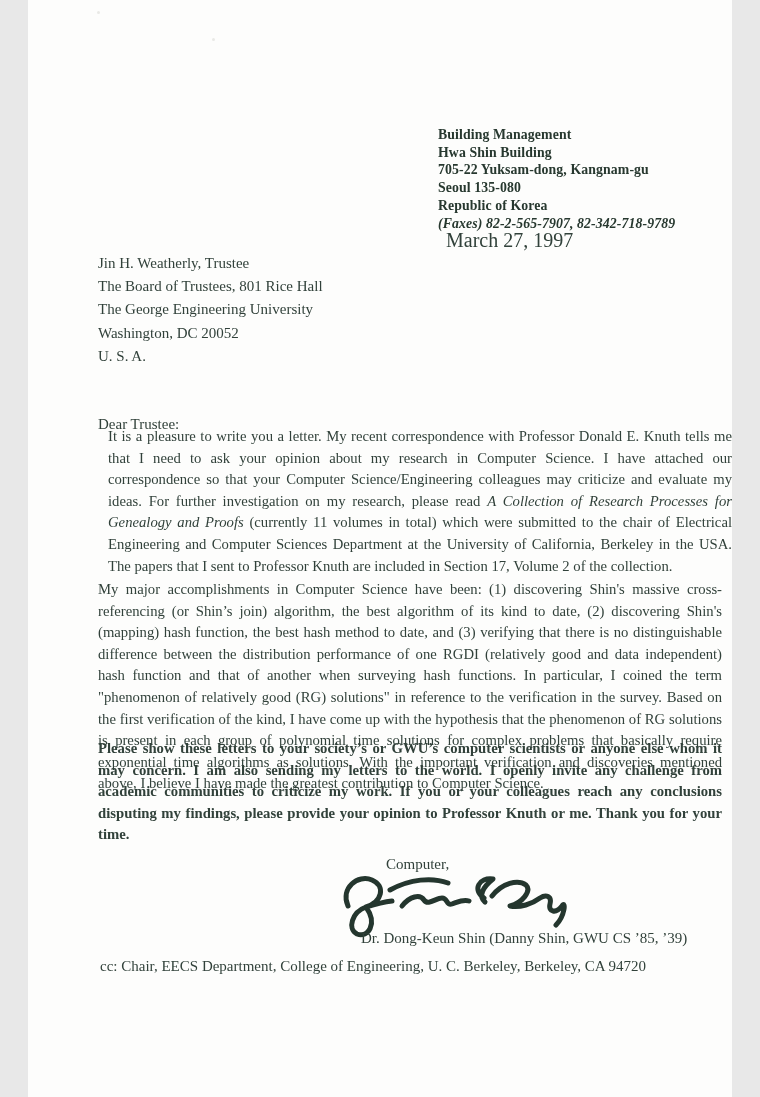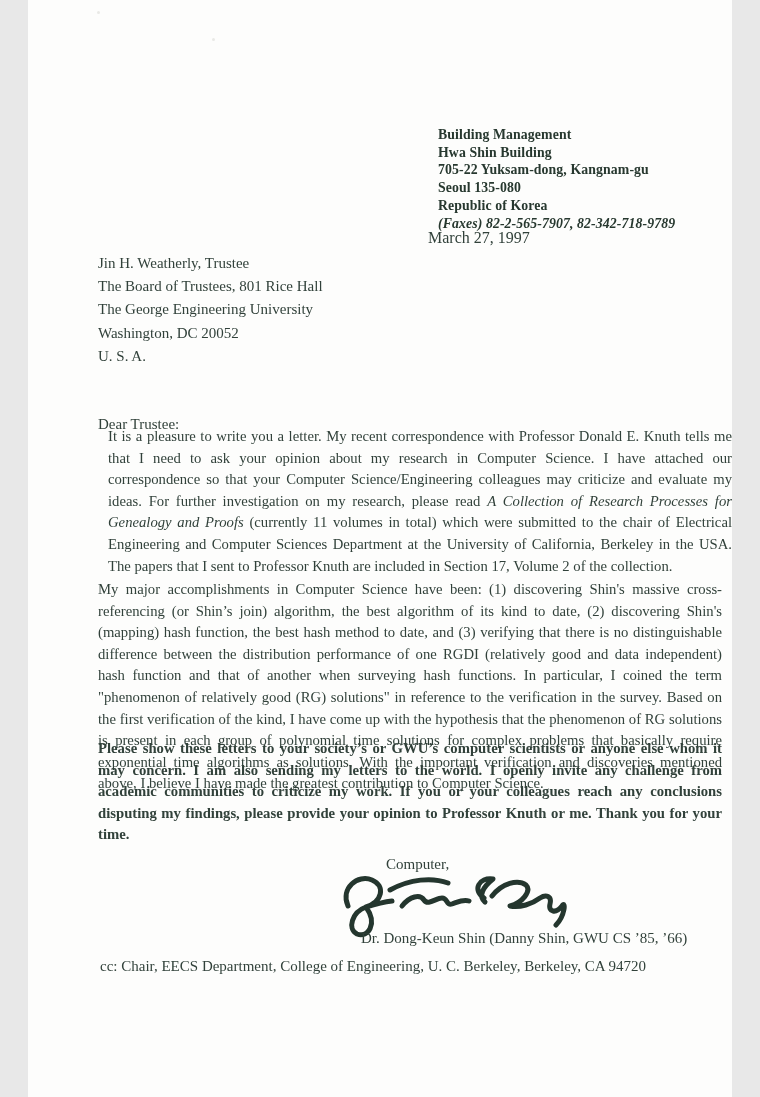--- a/index.html
+++ b/index.html
@@ -14,21 +14,21 @@
   }
   .abs{position:absolute;}
   .sender{
     left:410px;top:126px;
     font-weight:bold;
     font-size:13.8px;line-height:17.7px;
     color:#27382f;
     letter-spacing:.1px;
   }
   .fax{font-style:italic;}
-  .date{left:400px;top:229px;font-size:16px;}
+  .date{left:418px;top:229px;font-size:20px;}
   .recipient{left:70px;top:252px;font-size:15px;line-height:23.2px;}
   .salutation{left:70px;top:416px;font-size:15px;}
   .para{
     left:70px;width:624px;
     font-size:14.7px;line-height:21.6px;
     text-align:justify;
   }
   .p1{top:426px;margin-left:10px;}
   .p2{top:579px;}
   .p3{top:738px;font-weight:bold;}
@@ -75,20 +75,20 @@
   <div class="abs sincerely">Computer,</div>
 
   <svg class="abs signature" viewBox="0 0 240 70" fill="none" stroke="#24362e" stroke-width="5" stroke-linecap="round" stroke-linejoin="round">
     <path d="M16,36 C8,18 26,4 40,10 C54,16 50,32 34,37 C46,54 36,68 25,64 C15,59 20,42 34,37 C44,34 52,32 60,31"></path>
     <path d="M58,20 C78,9 100,7 116,13"></path>
     <path d="M70,36 C78,26 88,24 92,30 C96,36 104,28 110,28 C116,28 114,36 120,34 C126,32 131,29 137,31"></path>
     <path d="M152,28 C140,20 147,7 161,9 C151,17 146,26 153,32"></path>
     <path d="M160,26 C170,13 186,9 194,15 C200,21 190,33 178,36 C188,38 200,34 208,28 C214,24 220,26 218,34 C216,42 224,44 230,36 C234,30 233,46 224,55"></path>
   </svg>
 
-  <div class="abs typed-name">Dr. Dong-Keun Shin (Danny Shin, GWU CS ’85, ’66)</div>
+  <div class="abs typed-name">Dr. Dong-Keun Shin (Danny Shin, GWU CS ’85, ’39)</div>
 
   <div class="abs cc">cc: Chair, EECS Department, College of Engineering, U. C. Berkeley, Berkeley, CA 94720</div>
 
   <div class="abs speckle" style="left:69px;top:11px;"></div>
   <div class="abs speckle" style="left:184px;top:38px;"></div>
 
 </div>
 
 </body></html>

